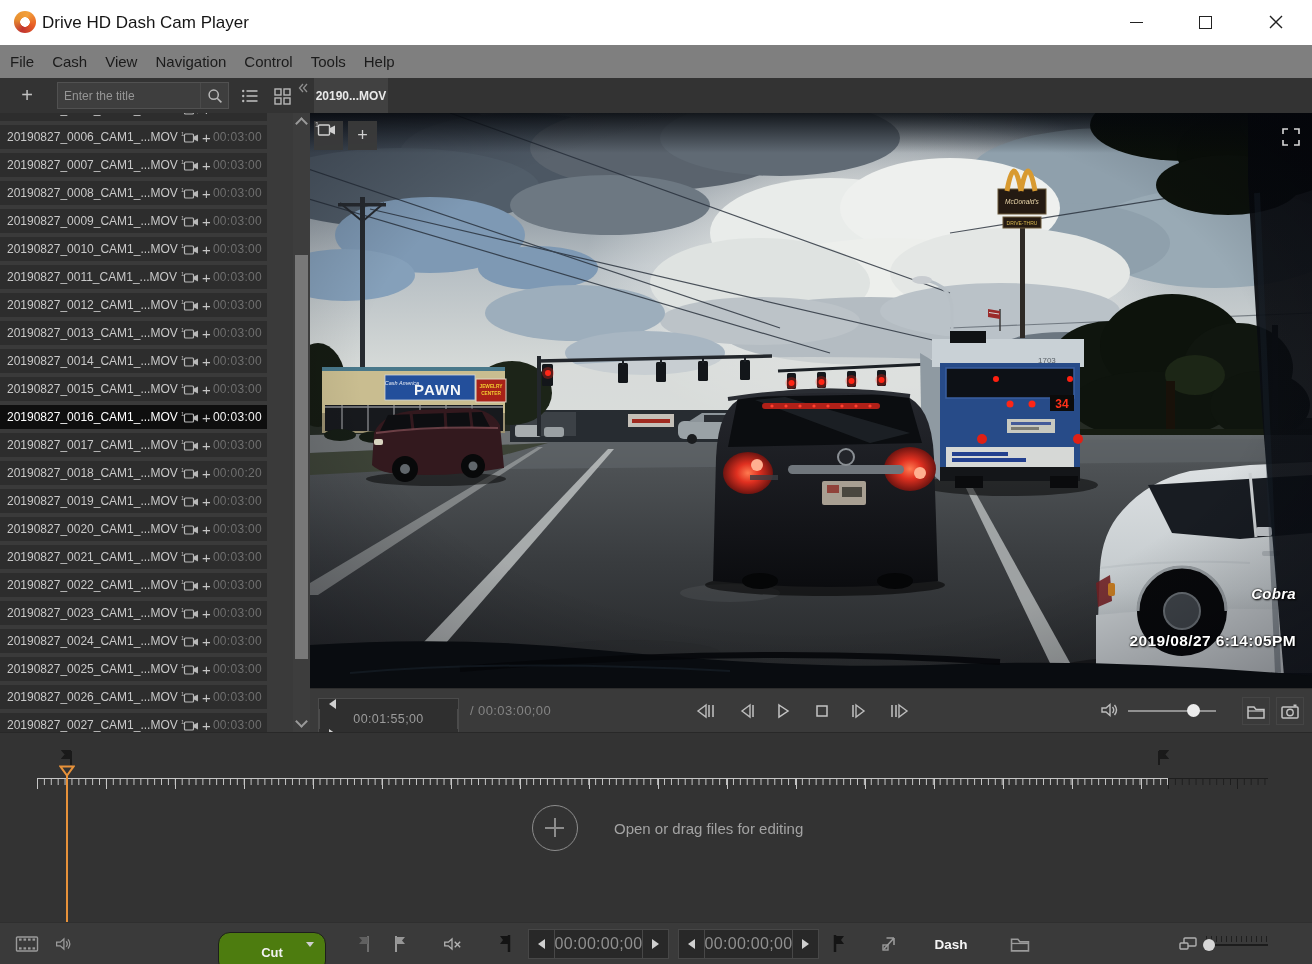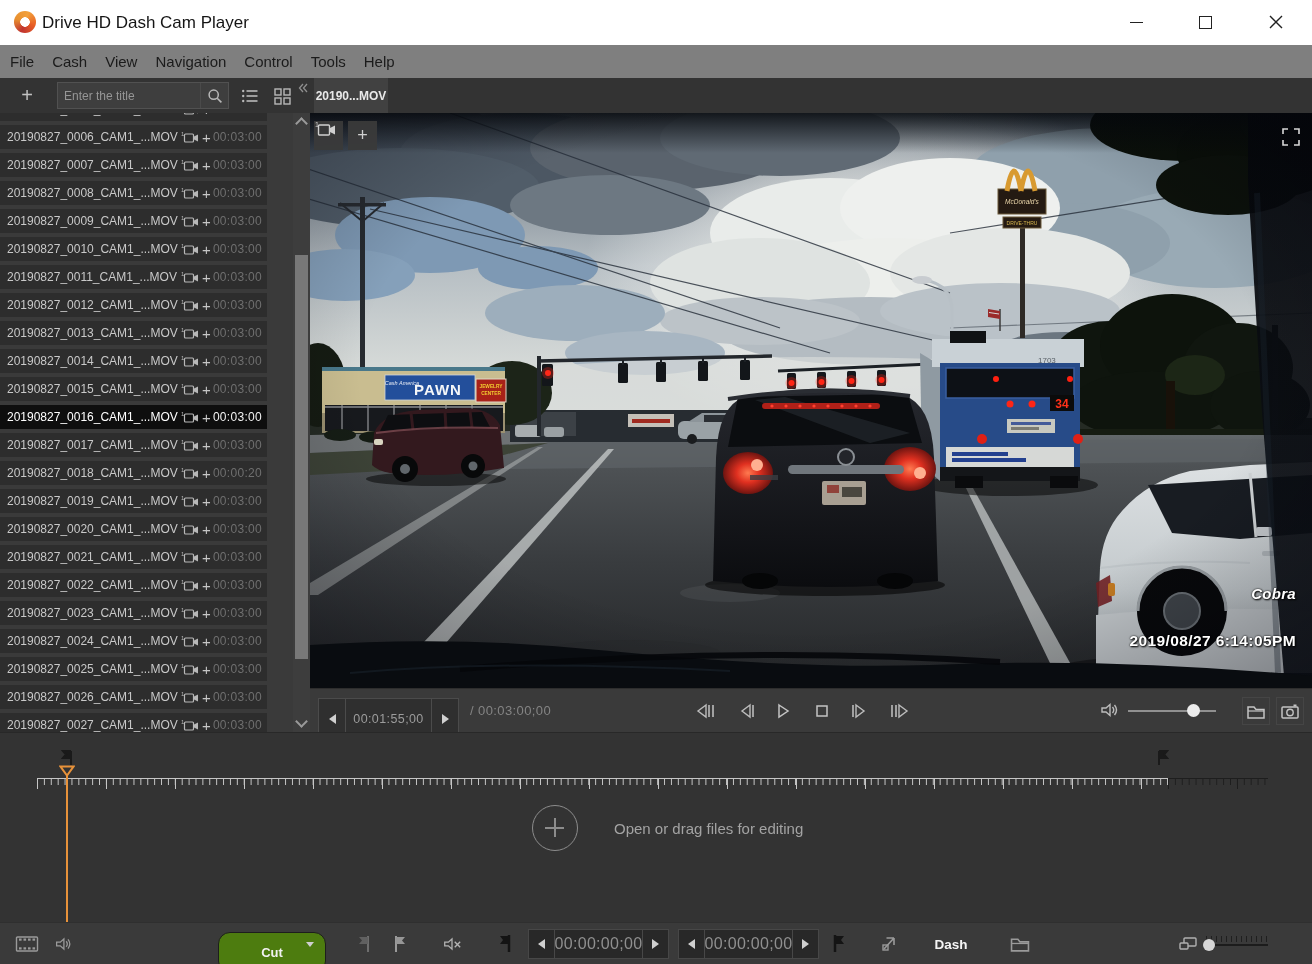--- a/index.html
+++ b/index.html
@@ -58,21 +58,21 @@
   .video svg{position:absolute;left:0;top:0;}
   .ov-btn{position:absolute;width:29px;height:29px;top:8px;background:rgba(58,58,58,.95);display:flex;align-items:center;justify-content:center;}
   .ov-cam{left:4px}.ov-add{left:38px;color:#cfcfcf;font-size:18px;}
   .ov-fs{position:absolute;right:11px;top:14px;width:20px;height:20px;}
   .stamp{position:absolute;right:16px;text-align:right;color:#fff;text-shadow:1px 1px 2px #000,0 0 2px #000;}
   .stamp-brand{top:472px;font-size:15px;font-weight:bold;font-style:italic;letter-spacing:.3px;}
   .stamp-time{top:519px;font-size:15.5px;font-weight:bold;letter-spacing:.4px;}
 
   
   .ctrlbar{position:absolute;left:0;top:575px;width:1002px;height:44px;background:#3a3a3a;border-top:1px solid #2d2d2d;}
-  .timegrp{position:absolute;left:8px;top:9px;width:141px;height:42px;background:#2f2f2f;border:1px solid #4b4b4b;display:flex;}
+  .timegrp{position:absolute;left:8px;top:9px;width:141px;height:42px;background:#2f2f2f;border:1px solid #4b4b4b;display:flex;flex-direction:column;}
   .tg-btn{width:26px;display:flex;align-items:center;justify-content:center;}
   .tg-time{flex:1;display:flex;align-items:center;justify-content:center;color:#9c9c9c;font-size:12.5px;letter-spacing:.4px;border-left:1px solid #4b4b4b;border-right:1px solid #4b4b4b;}
   .tri-l{width:0;height:0;border:5px solid transparent;border-right:7px solid #d0d0d0;border-left:0;}
   .tri-r{width:0;height:0;border:5px solid transparent;border-left:7px solid #d0d0d0;border-right:0;}
   .durlbl{position:absolute;left:160px;top:0;height:44px;line-height:44px;color:#848484;font-size:13px;letter-spacing:.4px;}
   .pb{position:absolute;top:9px;width:26px;height:26px;display:flex;align-items:center;justify-content:center;}
   .vol-ic{position:absolute;left:788px;top:10px;}
   .vol-track{position:absolute;left:818px;top:21px;width:88px;height:2px;background:#909090;}
   .vol-knob{position:absolute;left:877px;top:15px;width:13px;height:13px;border-radius:50%;background:#ececec;}
   .cb-btn{position:absolute;top:8px;width:28px;height:28px;display:flex;align-items:center;justify-content:center;border:1px solid #454545;}

